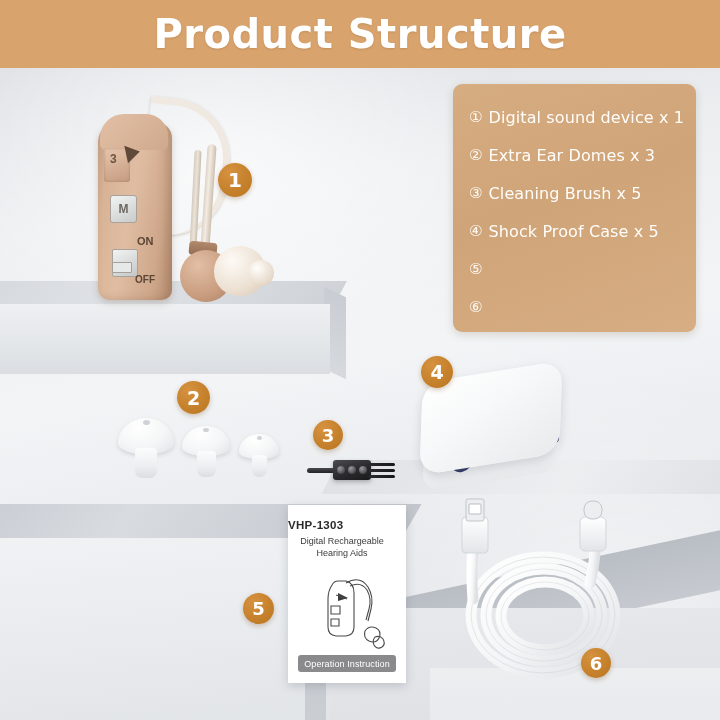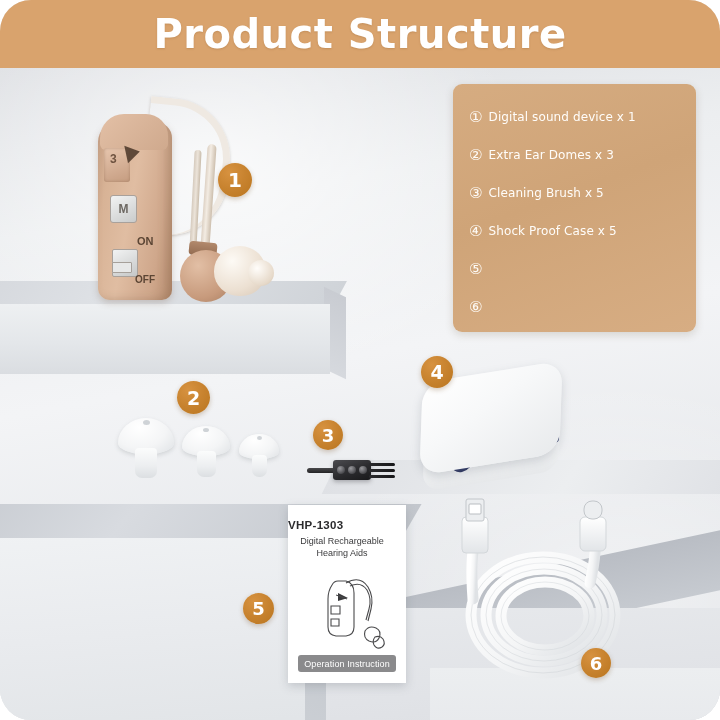--- a/index.html
+++ b/index.html
@@ -2,21 +2,21 @@
 <html><head>
 <meta charset="utf-8">
 <title>Product Structure</title>
 <style>
   html,body{margin:0;padding:0;}
   body{
     width:720px;height:720px;overflow:hidden;
     font-family:"Liberation Sans","DejaVu Sans",sans-serif;
     background:#ffffff;
   }
-  #poster{position:relative;width:720px;height:720px;overflow:hidden;background:#e9eaec;border-radius:31px;}
+  #poster{position:relative;width:720px;height:720px;overflow:hidden;background:#e9eaec;}
 
   
   .header{
     position:absolute;left:0;top:0;width:720px;height:68px;
     background:#d9a36d;
     display:flex;align-items:center;justify-content:center;
     z-index:40;
   }
   .header-title{
     color:#ffffff;font-size:40px;font-weight:bold;letter-spacing:.5px;
@@ -95,21 +95,21 @@
     padding:14px 0 0 0;box-sizing:border-box;
     z-index:30;
   }
   .legend-row{
     display:flex;align-items:center;gap:6px;
     padding:0 8px 0 16px;height:38px;color:#fffdfa;
     font-size:15.5px;letter-spacing:.1px;white-space:nowrap;
     font-family:"DejaVu Sans","Liberation Sans",sans-serif;
   }
   .legend-num{font-size:15px;opacity:.97;}
-  .legend-label{font-size:12px;}
+  .legend-label{font-size:16px;}
 
   
   .badge{
     position:absolute;border-radius:50%;
     background:radial-gradient(circle at 34% 28%,#d79240 0%,#c8832f 48%,#b9751f 100%);
     color:#fff;display:flex;align-items:center;justify-content:center;
     font-weight:bold;z-index:35;
     box-shadow:0 2px 5px rgba(110,70,20,.28);
     font-family:"DejaVu Sans","Liberation Sans",sans-serif;
   }

